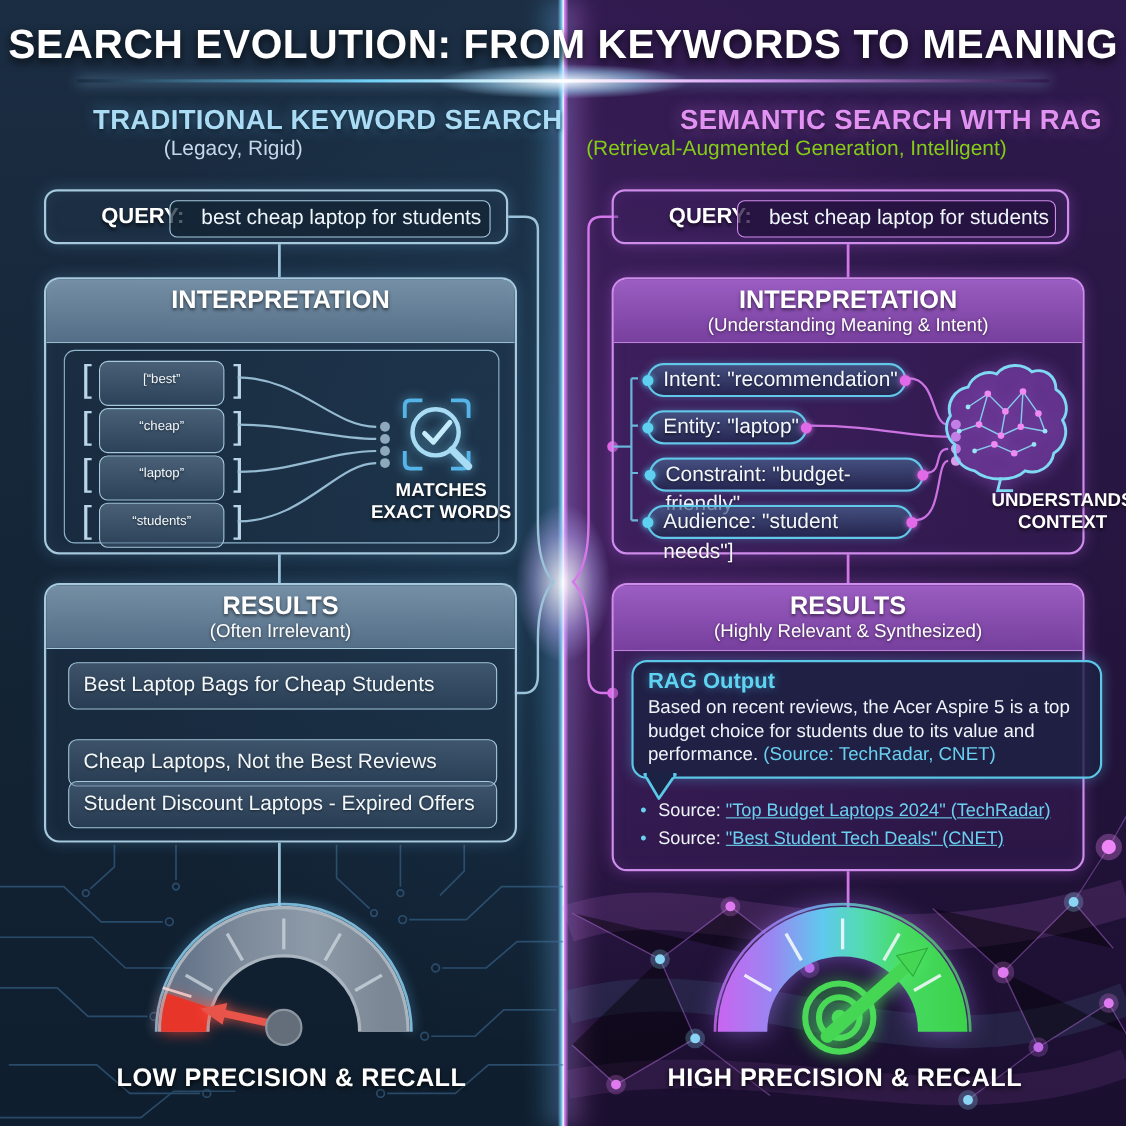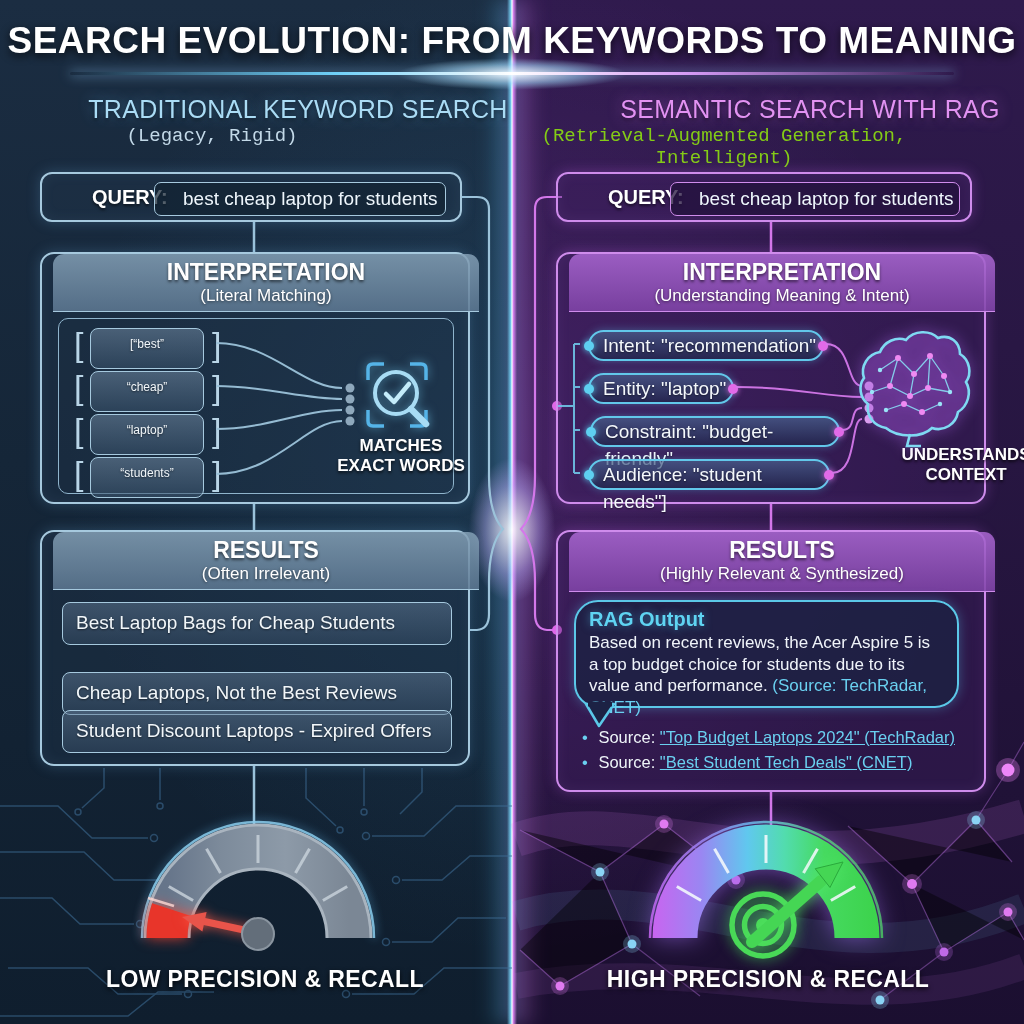--- a/index.html
+++ b/index.html
@@ -22,33 +22,33 @@
   .flare1{left:352px;top:52px;width:320px;height:44px;
     background:radial-gradient(closest-side,rgba(255,255,255,.95),rgba(170,225,255,.5) 42%,transparent 72%);}
   .flare2{left:452px;top:430px;width:120px;height:200px;
     background:radial-gradient(closest-side,rgba(255,255,255,.85),rgba(195,180,255,.4) 45%,transparent 72%);}
   .title-line{left:70px;top:72px;width:884px;height:3px;border-radius:2px;
     background:linear-gradient(90deg,transparent,#6fd0f8 30%,#ffffff 50%,#d49af5 70%,transparent);
     box-shadow:0 0 12px rgba(150,210,255,.8);}
   
   .title{left:0;top:20px;width:1024px;text-align:center;font-size:37px;font-weight:800;letter-spacing:.5px;
     text-shadow:0 3px 8px rgba(0,0,0,.75);}
-  .col-hdr{top:95px;width:596px;text-align:center;font-size:25px;font-weight:400;letter-spacing:.3px;}
+  .col-hdr{top:95px;width:596px;text-align:center;font-size:25px;font-weight:700;letter-spacing:.3px;}
   .col-hdr.l{left:0;color:#aadcf5;text-shadow:0 0 14px rgba(110,200,255,.45),0 2px 4px rgba(0,0,0,.6);}
   .col-hdr.r{left:512px;color:#e292f2;text-shadow:0 0 14px rgba(225,130,255,.5),0 2px 4px rgba(0,0,0,.6);}
-  .col-sub{top:125px;width:424px;text-align:center;font-size:19px;font-family:Liberation Mono, monospace;}
+  .col-sub{top:125px;width:424px;text-align:center;font-size:19px;}
   .col-sub.l{left:0;color:#c3d9e8;}
   .col-sub.r{left:512px;color:#84cc16;}
   
   .box{border-radius:14px;}
   .box.l{border:2px solid #a6c9de;background:rgba(32,52,74,.40);
     box-shadow:0 0 14px rgba(110,180,230,.25), inset 0 0 14px rgba(140,190,230,.08);}
   .box.r{border:2px solid #cf8cec;background:rgba(62,32,98,.38);
     box-shadow:0 0 14px rgba(200,100,240,.3), inset 0 0 14px rgba(210,140,250,.08);}
-  .band{position:absolute;left:11px;top:0;width:100%;border-radius:11px 11px 0 0;text-align:center;}
+  .band{position:absolute;left:0;top:0;width:100%;border-radius:11px 11px 0 0;text-align:center;}
   .band.l{background:linear-gradient(180deg,rgba(132,160,182,.85),rgba(94,121,147,.85));border-bottom:1.5px solid #a6c9de;}
   .band.r{background:linear-gradient(180deg,rgba(168,102,208,.88),rgba(128,68,168,.88));border-bottom:1.5px solid #cf8cec;}
   .band-title{font-size:23px;font-weight:800;margin-top:5px;text-shadow:0 2px 3px rgba(0,0,0,.55);}
   .band-sub{font-size:17px;margin-top:0;text-shadow:0 1px 3px rgba(0,0,0,.55);}
   
   .q-label{position:absolute;left:18px;top:0;height:100%;display:flex;align-items:center;font-size:20px;font-weight:800;text-shadow:0 2px 3px rgba(0,0,0,.6);margin-left:32px;}
   .q-input{position:absolute;top:8px;height:34px;border-radius:7px;font-size:19px;line-height:31px;padding-left:28px;color:#eef6fc;}
   .q-input.l{left:112px;width:292px;border:1.5px solid #a6c9de;background:rgba(18,34,50,.72);}
   .q-input.r{left:112px;width:290px;border:1.5px solid #cf8cec;background:rgba(35,18,60,.75);}
   
@@ -64,21 +64,21 @@
     background:linear-gradient(180deg,rgba(72,98,142,.72),rgba(30,40,76,.72));
     font-size:19px;line-height:27px;padding-left:13px;color:#f4f8fc;text-shadow:0 1px 2px rgba(0,0,0,.5);
     box-shadow:0 0 8px rgba(90,200,240,.35);}
   .dot{position:absolute;width:10px;height:10px;border-radius:50%;top:50%;margin-top:-5px;}
   .dot.lft{left:-6px;background:#5ed0f0;box-shadow:0 0 6px rgba(90,210,245,.9);}
   .dot.rgt{right:-6px;background:#e26ae8;box-shadow:0 0 6px rgba(235,110,240,.9);}
   
   .res-item{position:absolute;left:20px;width:390px;height:43px;border:1.5px solid #a6c9de;border-radius:8px;
     background:linear-gradient(180deg,rgba(98,123,150,.5),rgba(56,79,104,.5));
     font-size:19px;line-height:40px;padding-left:13px;color:#f2f7fa;text-shadow:0 1px 2px rgba(0,0,0,.5);}
-  .rag{position:absolute;left:16px;top:68px;width:385px;height:108px;border:2.5px solid #5bc8e8;border-radius:24px;
+  .rag{position:absolute;left:16px;top:68px;width:428px;height:108px;border:2.5px solid #5bc8e8;border-radius:14px;
     background:rgba(28,34,66,.80);box-shadow:0 0 12px rgba(90,200,240,.35);padding:6px 13px 0 13px;}
   .rag-title{font-size:20px;font-weight:800;color:#5fd4f2;text-shadow:0 0 8px rgba(80,200,240,.5);}
   .rag-body{font-size:17px;line-height:21.5px;color:#f0f4fa;margin-top:1px;}
   .rag-cyan{color:#6ad0f0;}
   .src-row{position:absolute;left:24px;font-size:16.5px;color:#eef4f8;white-space:nowrap;}
   .src-bullet{color:#6ad0f0;margin-right:6px;}
   .src-link{color:#6ad0f0;text-decoration:underline;cursor:pointer;}
   
   .gauge-label{top:966px;width:512px;text-align:center;font-size:23px;font-weight:800;letter-spacing:.4px;
     text-shadow:0 2px 5px rgba(0,0,0,.85);}
@@ -248,21 +248,20 @@
   <div class="abs col-sub r">(Retrieval-Augmented Generation, Intelligent)</div>
 
   <div class="abs box l" style="left:40px;top:172px;width:422px;height:50px;border-radius:12px;">
     <div class="q-label">QUERY:</div>
     <div class="q-input l">best cheap laptop for students</div>
   </div>
 
   <div class="abs box l" style="left:40px;top:252px;width:430px;height:252px;">
     <div class="band l" style="height:58px;">
       <div class="band-title">INTERPRETATION</div>
-      <div class="band-sub">(Literal Matching)</div>
     </div>
     <div class="inner-box"></div>
     <div class="kw-row" style="left:0;top:74px;">
       <span class="kw-bracket" style="left:32px;">[</span>
       <div class="kw-pill">[“best”</div>
       <span class="kw-bracket" style="left:170px;">]</span>
     </div>
     <div class="kw-row" style="left:0;top:117px;">
       <span class="kw-bracket" style="left:32px;">[</span>
       <div class="kw-pill">“cheap”</div>

